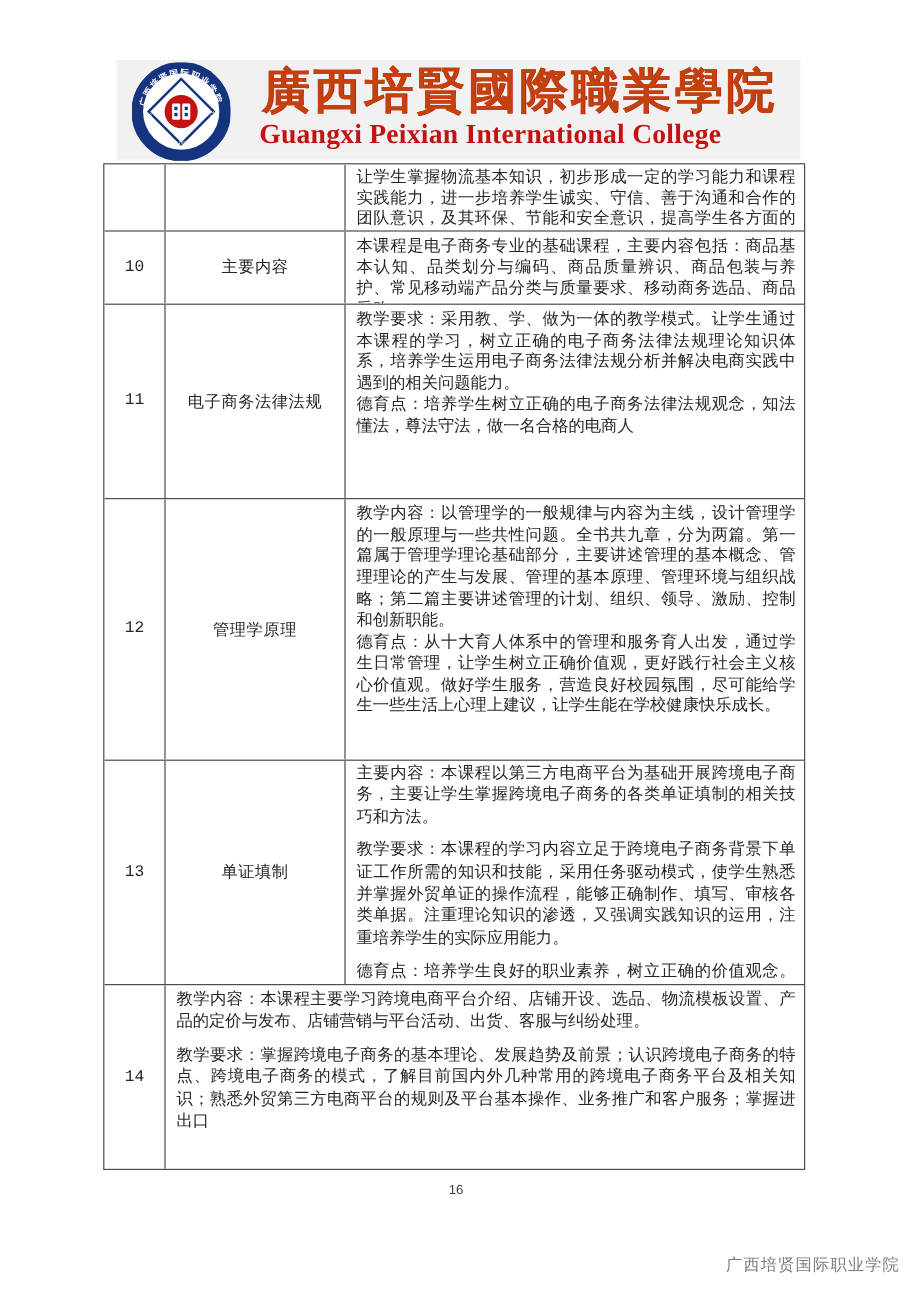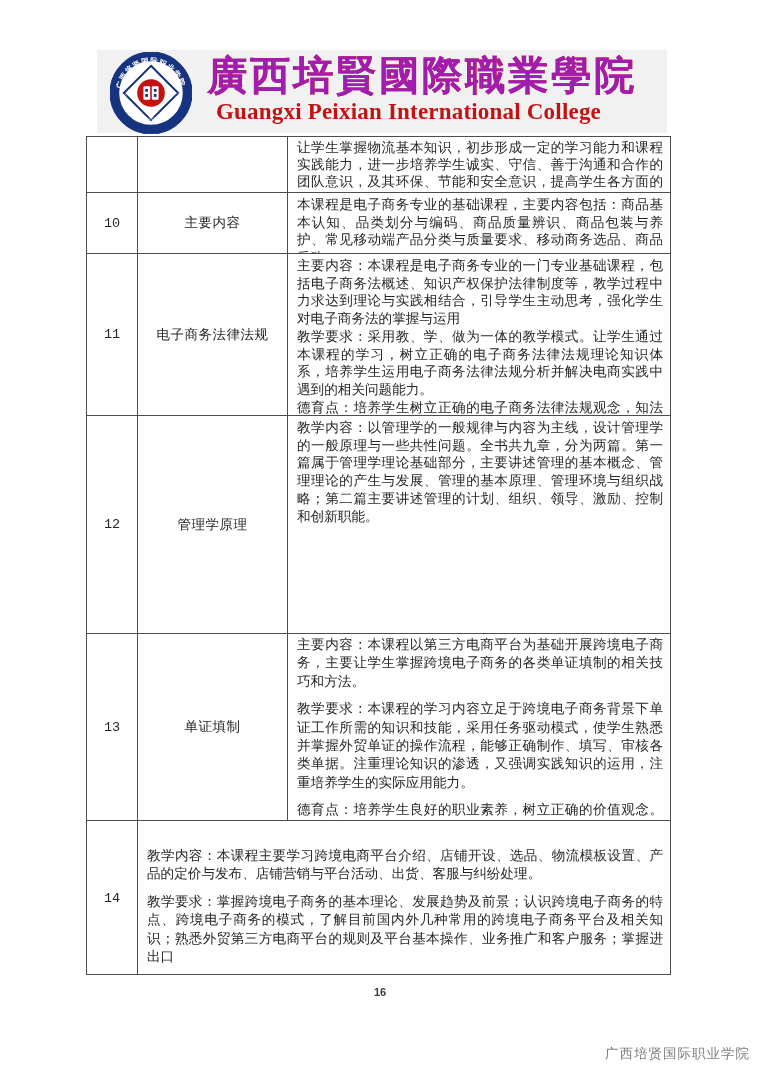--- a/index.html
+++ b/index.html
@@ -10,23 +10,24 @@
     overflow:hidden; margin:0 auto;
   }
   
   .header-band {
     position:absolute; left:97px; top:50px; width:570px; height:83px;
     background:#f2f1f2;
   }
   .seal { position:absolute; left:13px; top:2px; width:82px; height:82px; }
   .title-zh {
     position:absolute; left:110px; top:0px; width:452px; height:50px;
-    font-size:40px; font-weight:900; color:#a21caf; letter-spacing:3px;
+    font-size:40px; font-weight:900; color:#c2410c; letter-spacing:3px;
     white-space:nowrap; line-height:52px;
     text-shadow:0.6px 0 0 #c41212;
+    text-align:center;
   }
   .title-en {
     position:absolute; left:119px; top:48px; width:440px;
     font-size:23px; font-weight:700; color:#c41212; letter-spacing:0.2px;
     white-space:nowrap; line-height:28px;
   }
   
   .doc-table {
     position:absolute; left:86px; top:136px; width:585px; height:839px;
     border:1px solid #4d4d4d; overflow:hidden;
@@ -49,26 +50,26 @@
     font-size:13.6px; line-height:17.7px; text-align:justify;
   }
   .c-desc p { margin:0 0 2px 0; }
   .gap-lg .c-desc p { margin-bottom:9px;font-family:Liberation Mono, monospace; }
   .gap-lg .c-desc { line-height:18.4px; }
   .r0 { height:55px; } .r0 .c-desc { line-height:17.2px; padding-top:2px; }
   .r1 { height:61px; }
   .r2 { height:162px; } .r2 .c-desc p { margin-bottom:0; }
   .r3 { height:218px; } .r3 .c-desc p { margin-bottom:1px; }
   .r4 { height:187px; }
-  .r5 { height:155px; } .r5 .c-desc { padding-top:5px;margin-top:22px; }
+  .r5 { height:155px; } .r5 .c-desc { padding-top:5px; }
   
   .page-number {
     position:absolute; left:310px; top:986px; width:140px; text-align:center;
     font-family:"Liberation Sans","DejaVu Sans",sans-serif;
-    font-size:11px; font-weight:700; color:#3a3a3a;
+    font-size:11px; font-weight:400; color:#3a3a3a;
   }
   .watermark {
     position:absolute; right:14px; top:1045px;
     font-family:"DejaVu Sans","Liberation Sans",sans-serif;
     font-size:13.5px; color:#7e7e7e; letter-spacing:1px;
   }
 </style>
 </head>
 <body>
 
@@ -116,31 +117,31 @@
       <div class="c-name">主要内容</div>
       <div class="c-desc">
         <p>本课程是电子商务专业的基础课程，主要内容包括：商品基本认知、品类划分与编码、商品质量辨识、商品包装与养护、常见移动端产品分类与质量要求、移动商务选品、商品采购。</p>
       </div>
     </div>
 
     <div class="t-row r2">
       <div class="c-num">11</div>
       <div class="c-name">电子商务法律法规</div>
       <div class="c-desc">
-        <p>主要内容：本课程是电子商务专业的一门专业基础课程，包括电子商务法概述、知识产权保护法律制度等，教学过程中力求达到理论与实践相结合，引导学生主动思考，强化学生对电子商务法的掌握与运用</p>
         <p>教学要求：采用教、学、做为一体的教学模式。让学生通过本课程的学习，树立正确的电子商务法律法规理论知识体系，培养学生运用电子商务法律法规分析并解决电商实践中遇到的相关问题能力。</p>
         <p>德育点：培养学生树立正确的电子商务法律法规观念，知法懂法，尊法守法，做一名合格的电商人</p>
       </div>
     </div>
 
     <div class="t-row r3">
       <div class="c-num">12</div>
       <div class="c-name">管理学原理</div>
       <div class="c-desc">
         <p>教学内容：以管理学的一般规律与内容为主线，设计管理学的一般原理与一些共性问题。全书共九章，分为两篇。第一篇属于管理学理论基础部分，主要讲述管理的基本概念、管理理论的产生与发展、管理的基本原理、管理环境与组织战略；第二篇主要讲述管理的计划、组织、领导、激励、控制和创新职能。</p>
+        <p>德育点：从十大育人体系中的管理和服务育人出发，通过学生日常管理，让学生树立正确价值观，更好践行社会主义核心价值观。做好学生服务，营造良好校园氛围，尽可能给学生一些生活上心理上建议，让学生能在学校健康快乐成长。</p>
       </div>
     </div>
 
     <div class="t-row r4 gap-lg">
       <div class="c-num">13</div>
       <div class="c-name">单证填制</div>
       <div class="c-desc">
         <p>主要内容：本课程以第三方电商平台为基础开展跨境电子商务，主要让学生掌握跨境电子商务的各类单证填制的相关技巧和方法。</p>
         <p>教学要求：本课程的学习内容立足于跨境电子商务背景下单证工作所需的知识和技能，采用任务驱动模式，使学生熟悉并掌握外贸单证的操作流程，能够正确制作、填写、审核各类单据。注重理论知识的渗透，又强调实践知识的运用，注重培养学生的实际应用能力。</p>
         <p>德育点：培养学生良好的职业素养，树立正确的价值观念。在实际的单据处理工作中，要做到实事求是，单据内容要与实际业务相符，不得弄虚作假。</p>

